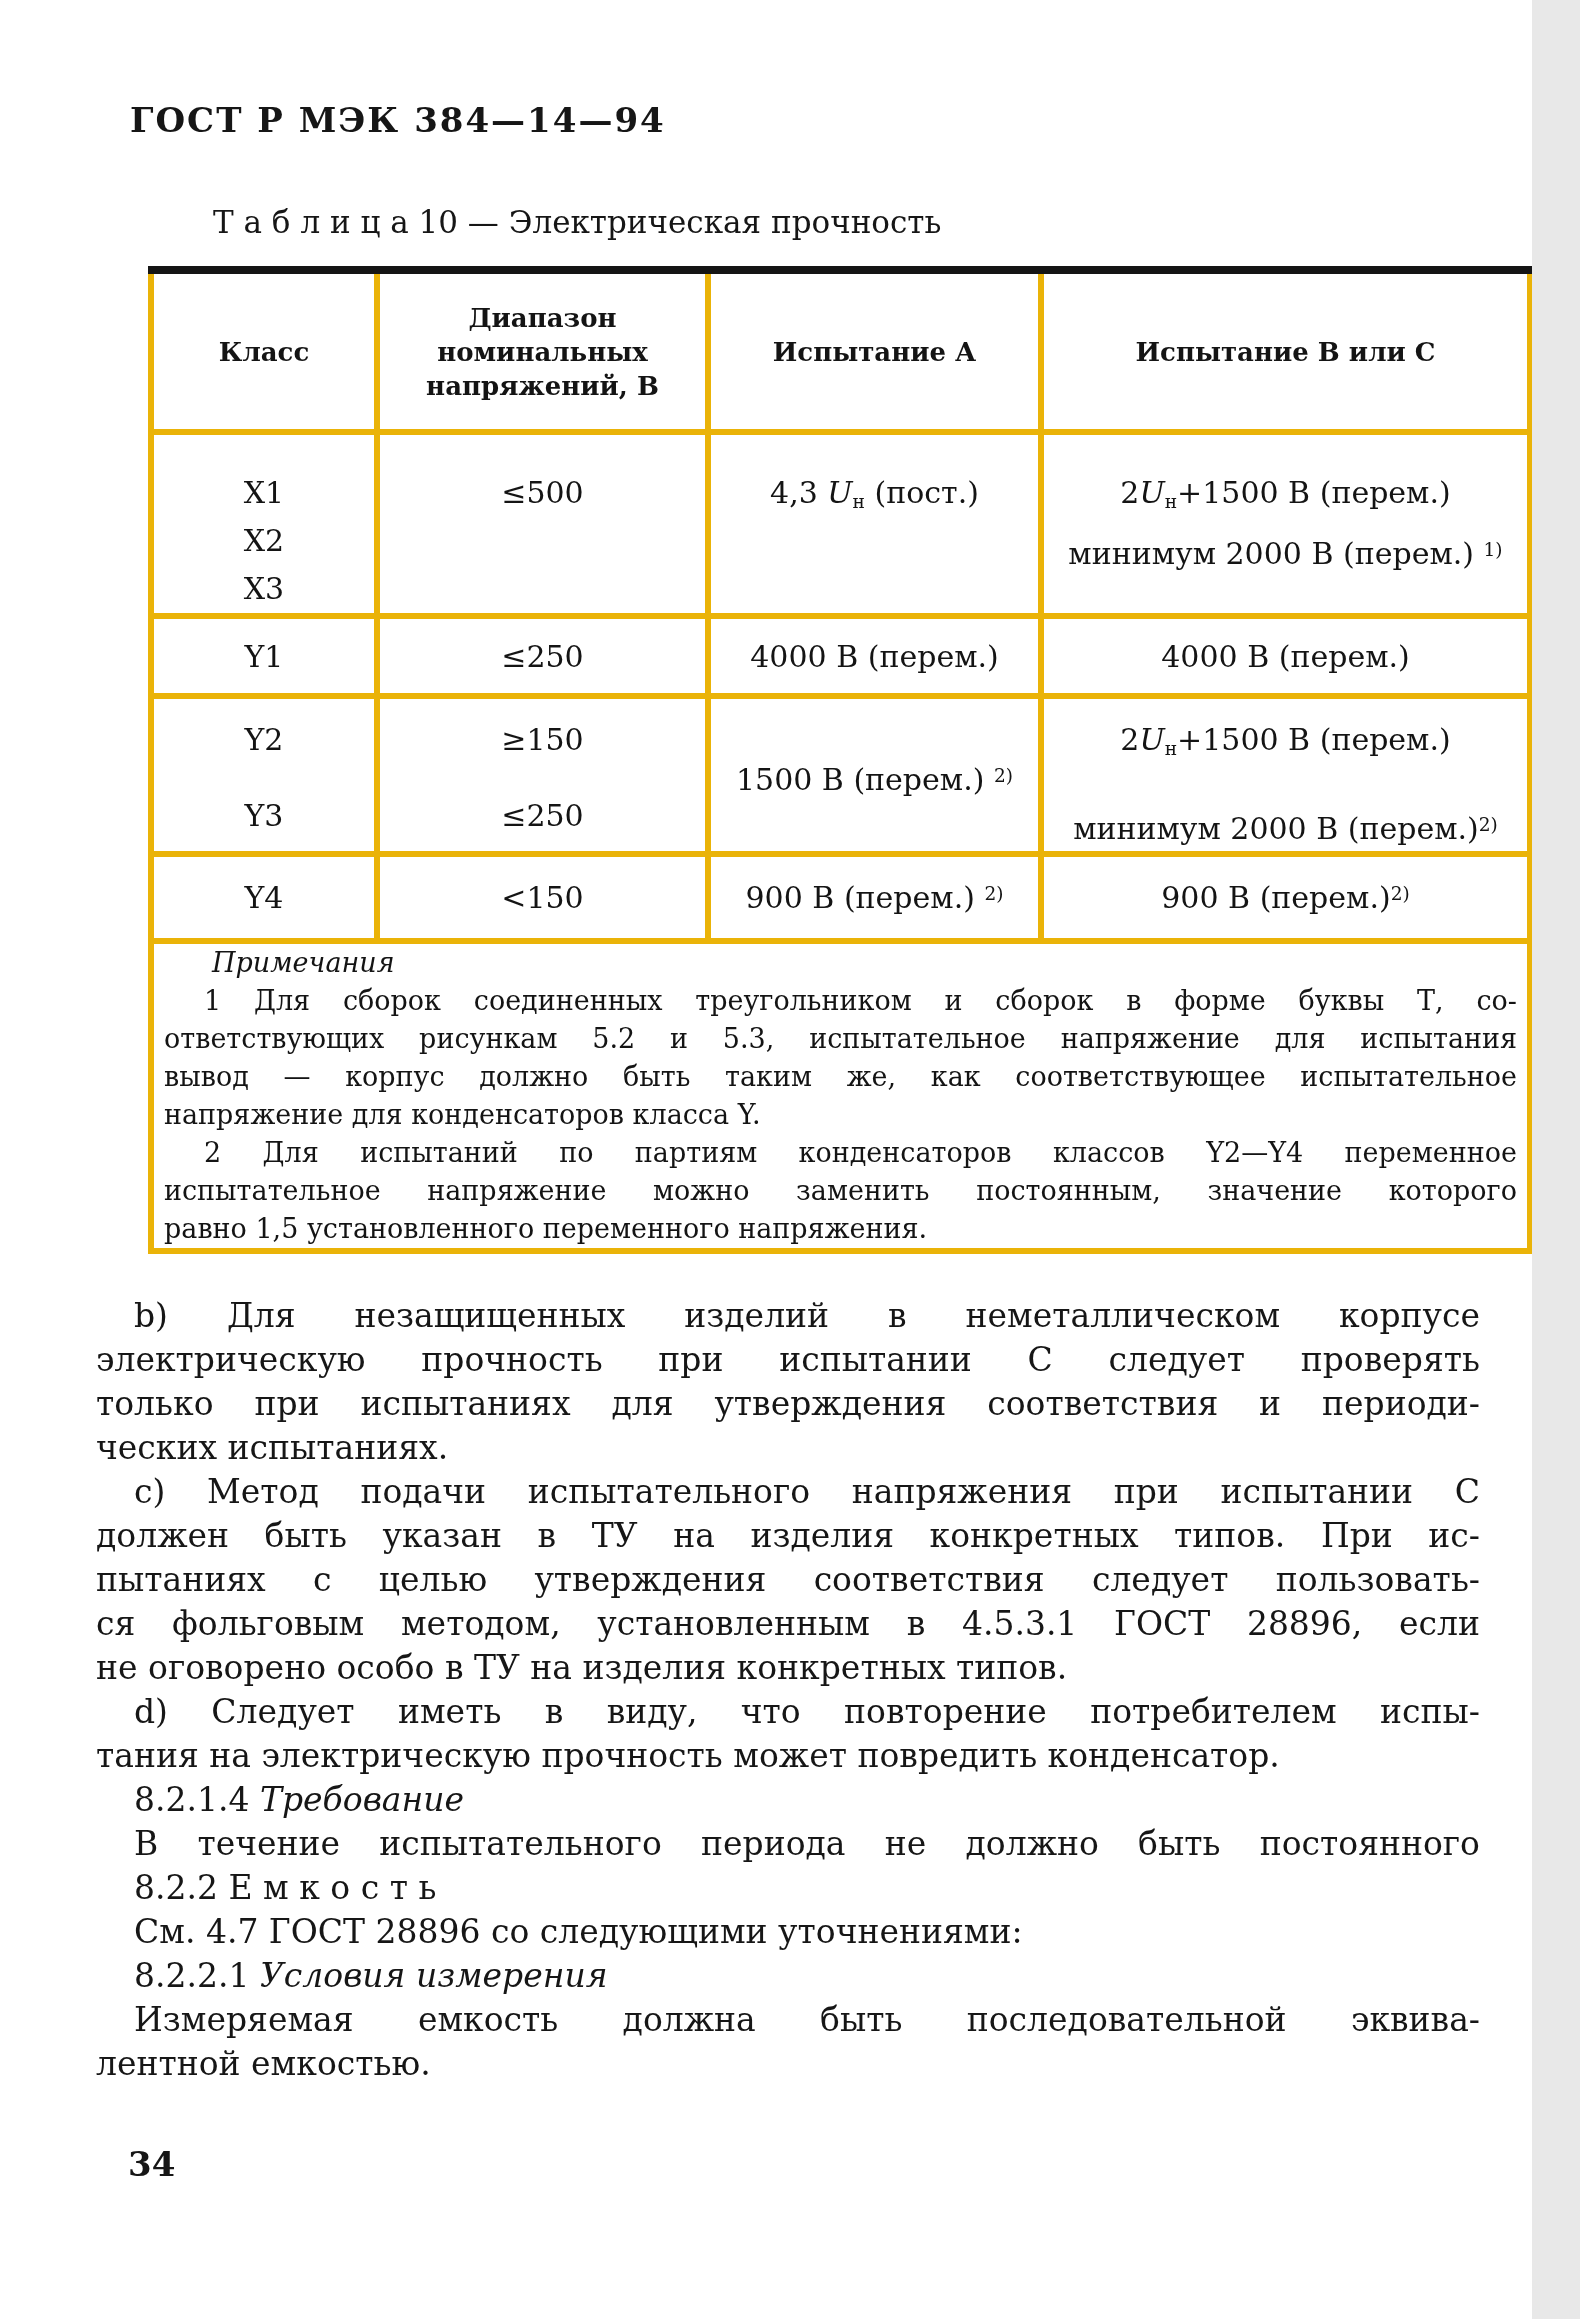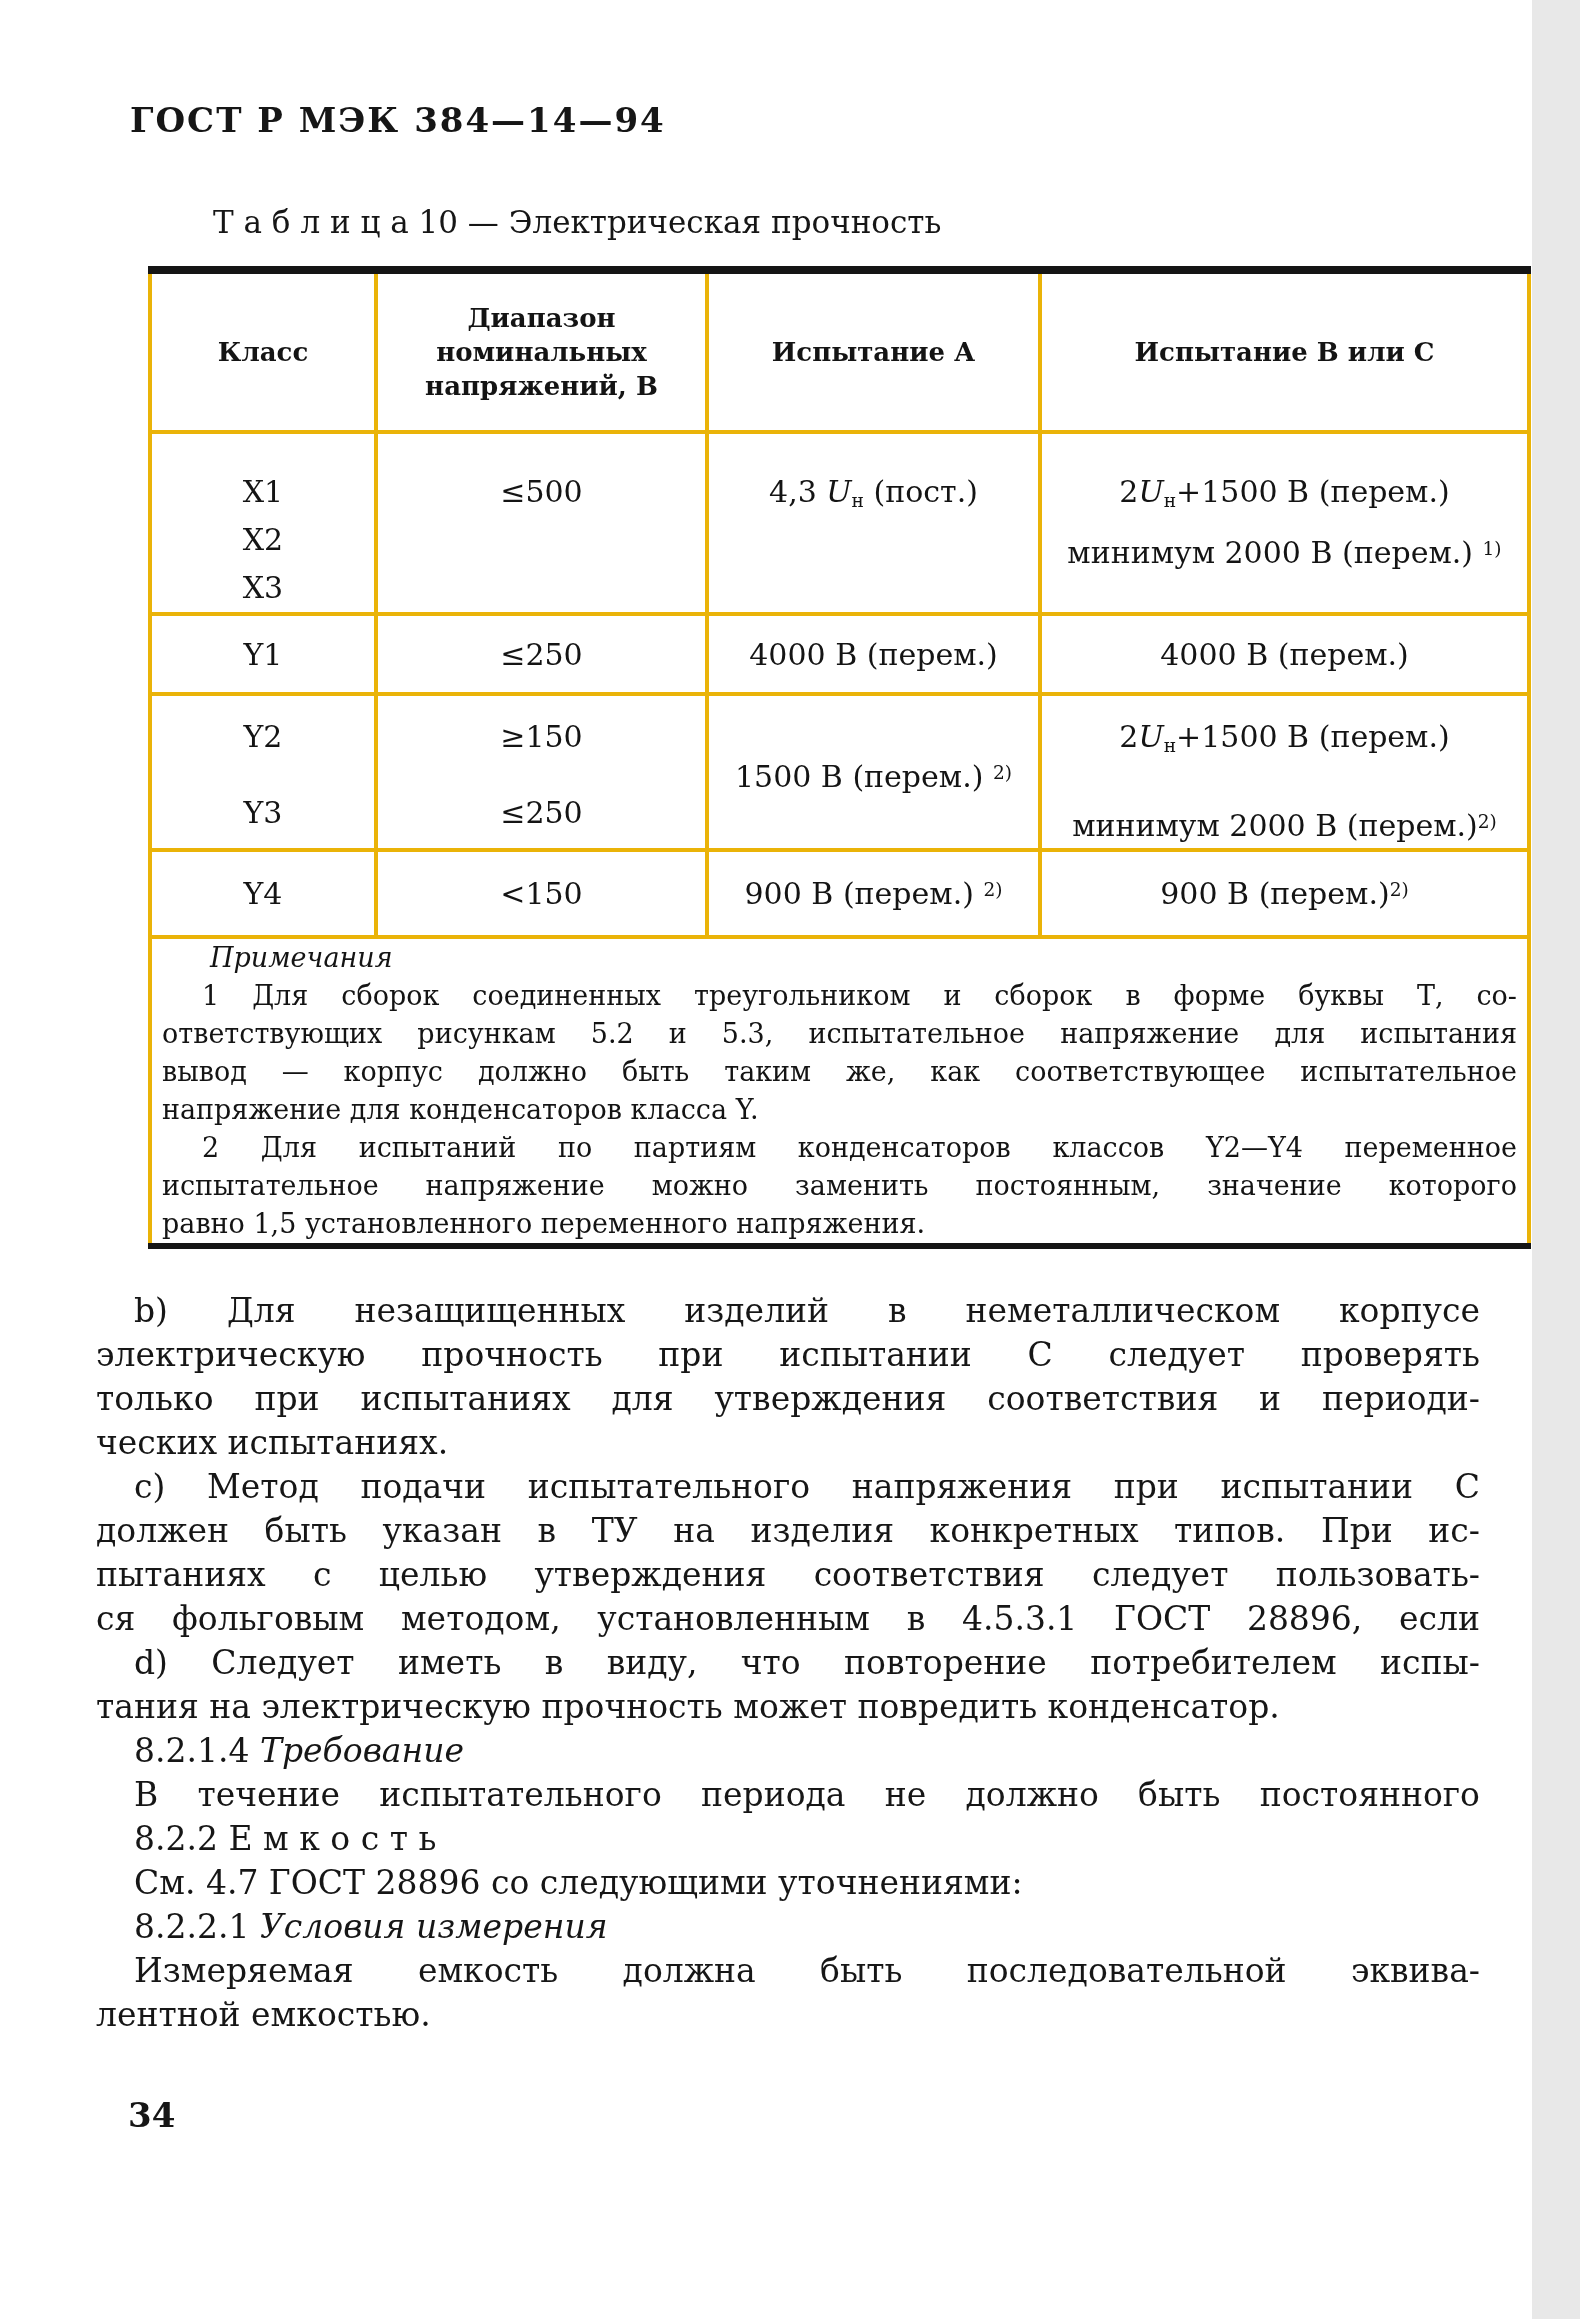--- a/index.html
+++ b/index.html
@@ -25,21 +25,21 @@
   
   table.spec{
     border-collapse:collapse;
     margin-left:52px;
     width:1379px;
     table-layout:fixed;
     font-size:30px;
     color:#141414;
   }
   table.spec{border:3px solid #151515;border-top-width:8px;border-bottom-width:6px;}
-  .spec th,.spec td{border:4px solid #eab308;padding:0 10px;box-sizing:border-box;}
+  .spec th,.spec td{border:6px solid #eab308;padding:0 10px;box-sizing:border-box;}
   .spec thead th{
     border-bottom-width:4px;
     font-size:26px;font-weight:bold;
     height:162px;text-align:center;vertical-align:middle;
     line-height:34px;
   }
   .spec thead th.c-range{padding:0 44px;}
   .col-class{width:226px;}
   .col-range{width:331px;}
   .col-testa{width:333px;}
@@ -162,20 +162,21 @@
   <div class="body-text">
     <div class="bline ind">b) Для незащищенных изделий в неметаллическом корпусе</div>
     <div class="bline">электрическую прочность при испытании С следует проверять</div>
     <div class="bline">только при испытаниях для утверждения соответствия и периоди-</div>
     <div class="bline last">ческих испытаниях.</div>
 
     <div class="bline ind">c) Метод подачи испытательного напряжения при испытании С</div>
     <div class="bline">должен быть указан в ТУ на изделия конкретных типов. При ис-</div>
     <div class="bline">пытаниях с целью утверждения соответствия следует пользовать-</div>
     <div class="bline">ся фольговым методом, установленным в 4.5.3.1 ГОСТ 28896, если</div>
+    <div class="bline last">не оговорено особо в ТУ на изделия конкретных типов.</div>
 
     <div class="bline ind">d) Следует иметь в виду, что повторение потребителем испы-</div>
     <div class="bline last">тания на электрическую прочность может повредить конденсатор.</div>
 
     <div class="bheading"><span>8.2.1.4 </span><span class="ital">Требование</span></div>
 
     <div class="bline ind">В течение испытательного периода не должно быть постоянного</div>
 
     <div class="bheading">8.2.2  Е м к о с т ь</div>
     <div class="bline last ind">См. 4.7 ГОСТ 28896 со следующими уточнениями:</div>

